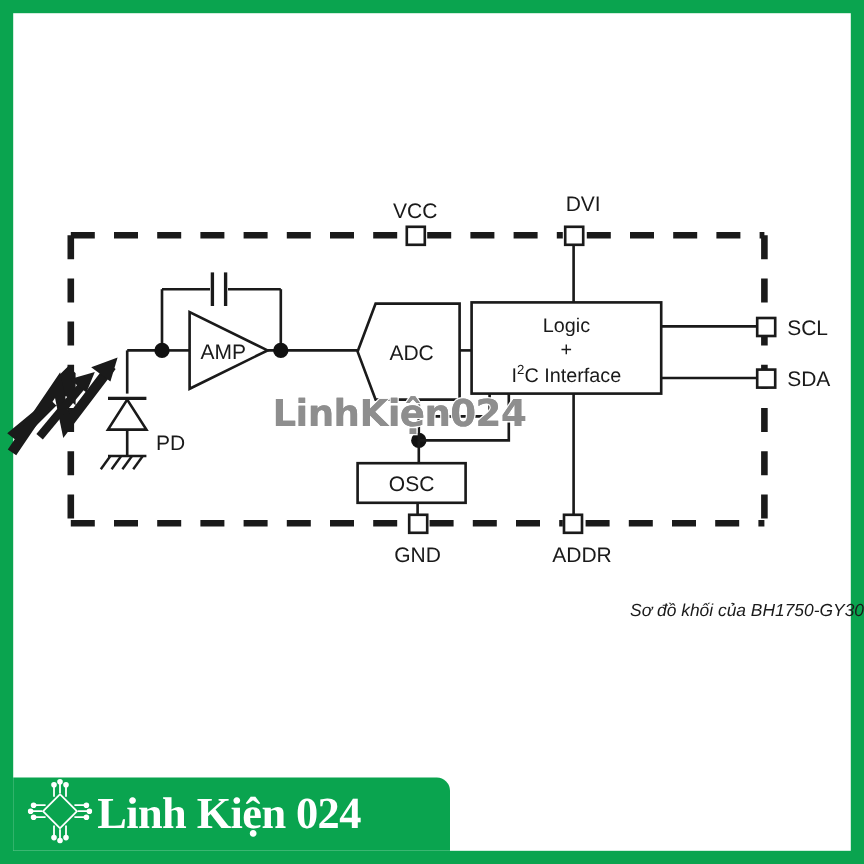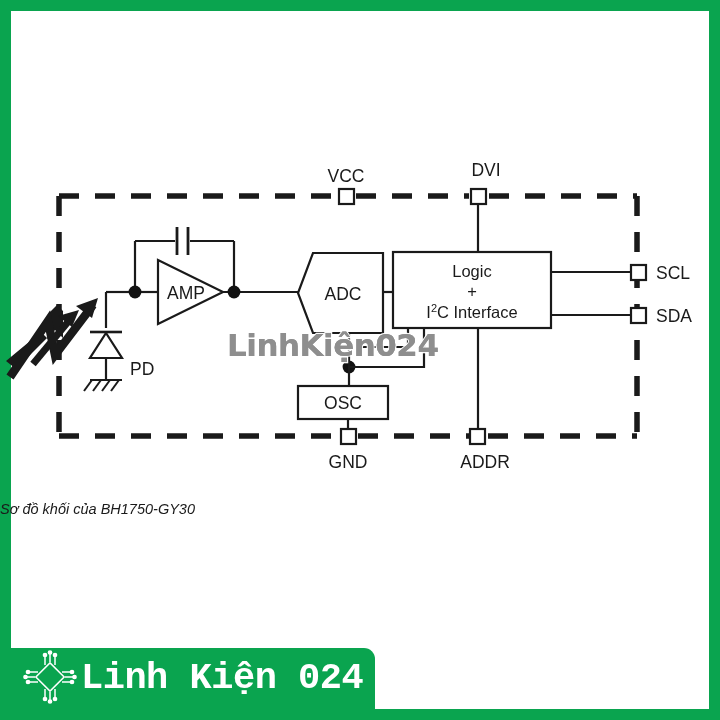--- a/index.html
+++ b/index.html
@@ -68,21 +68,21 @@
     white-space: nowrap;
     user-select: none;
   }
 
   
   #caption {
     position: absolute;
     left: 0;
     top: 501px;
     width: 720px;
-    text-align: left;
+    text-align: right;
     font-family: "Liberation Sans", sans-serif;
     font-style: italic;
     font-size: 14.5px;
     color: #1a1a1a;
   }
 
   
   #logo-banner {
     position: absolute;
     left: 11px;
@@ -95,21 +95,21 @@
     display: flex;
     align-items: center;
   }
   #logo-mark {
     margin-left: 12px;
     margin-right: 4px;
     flex: 0 0 auto;
   }
   #logo-text {
     color: #ffffff;
-    font-family: Liberation Mono, monospace;
+    font-family: Liberation Serif, serif;
     font-weight: bold;
     font-size: 37px;
     letter-spacing: -0.5px;
     line-height: 1;
     white-space: nowrap;
   }
 </style>
 </head>
 <body>
 

